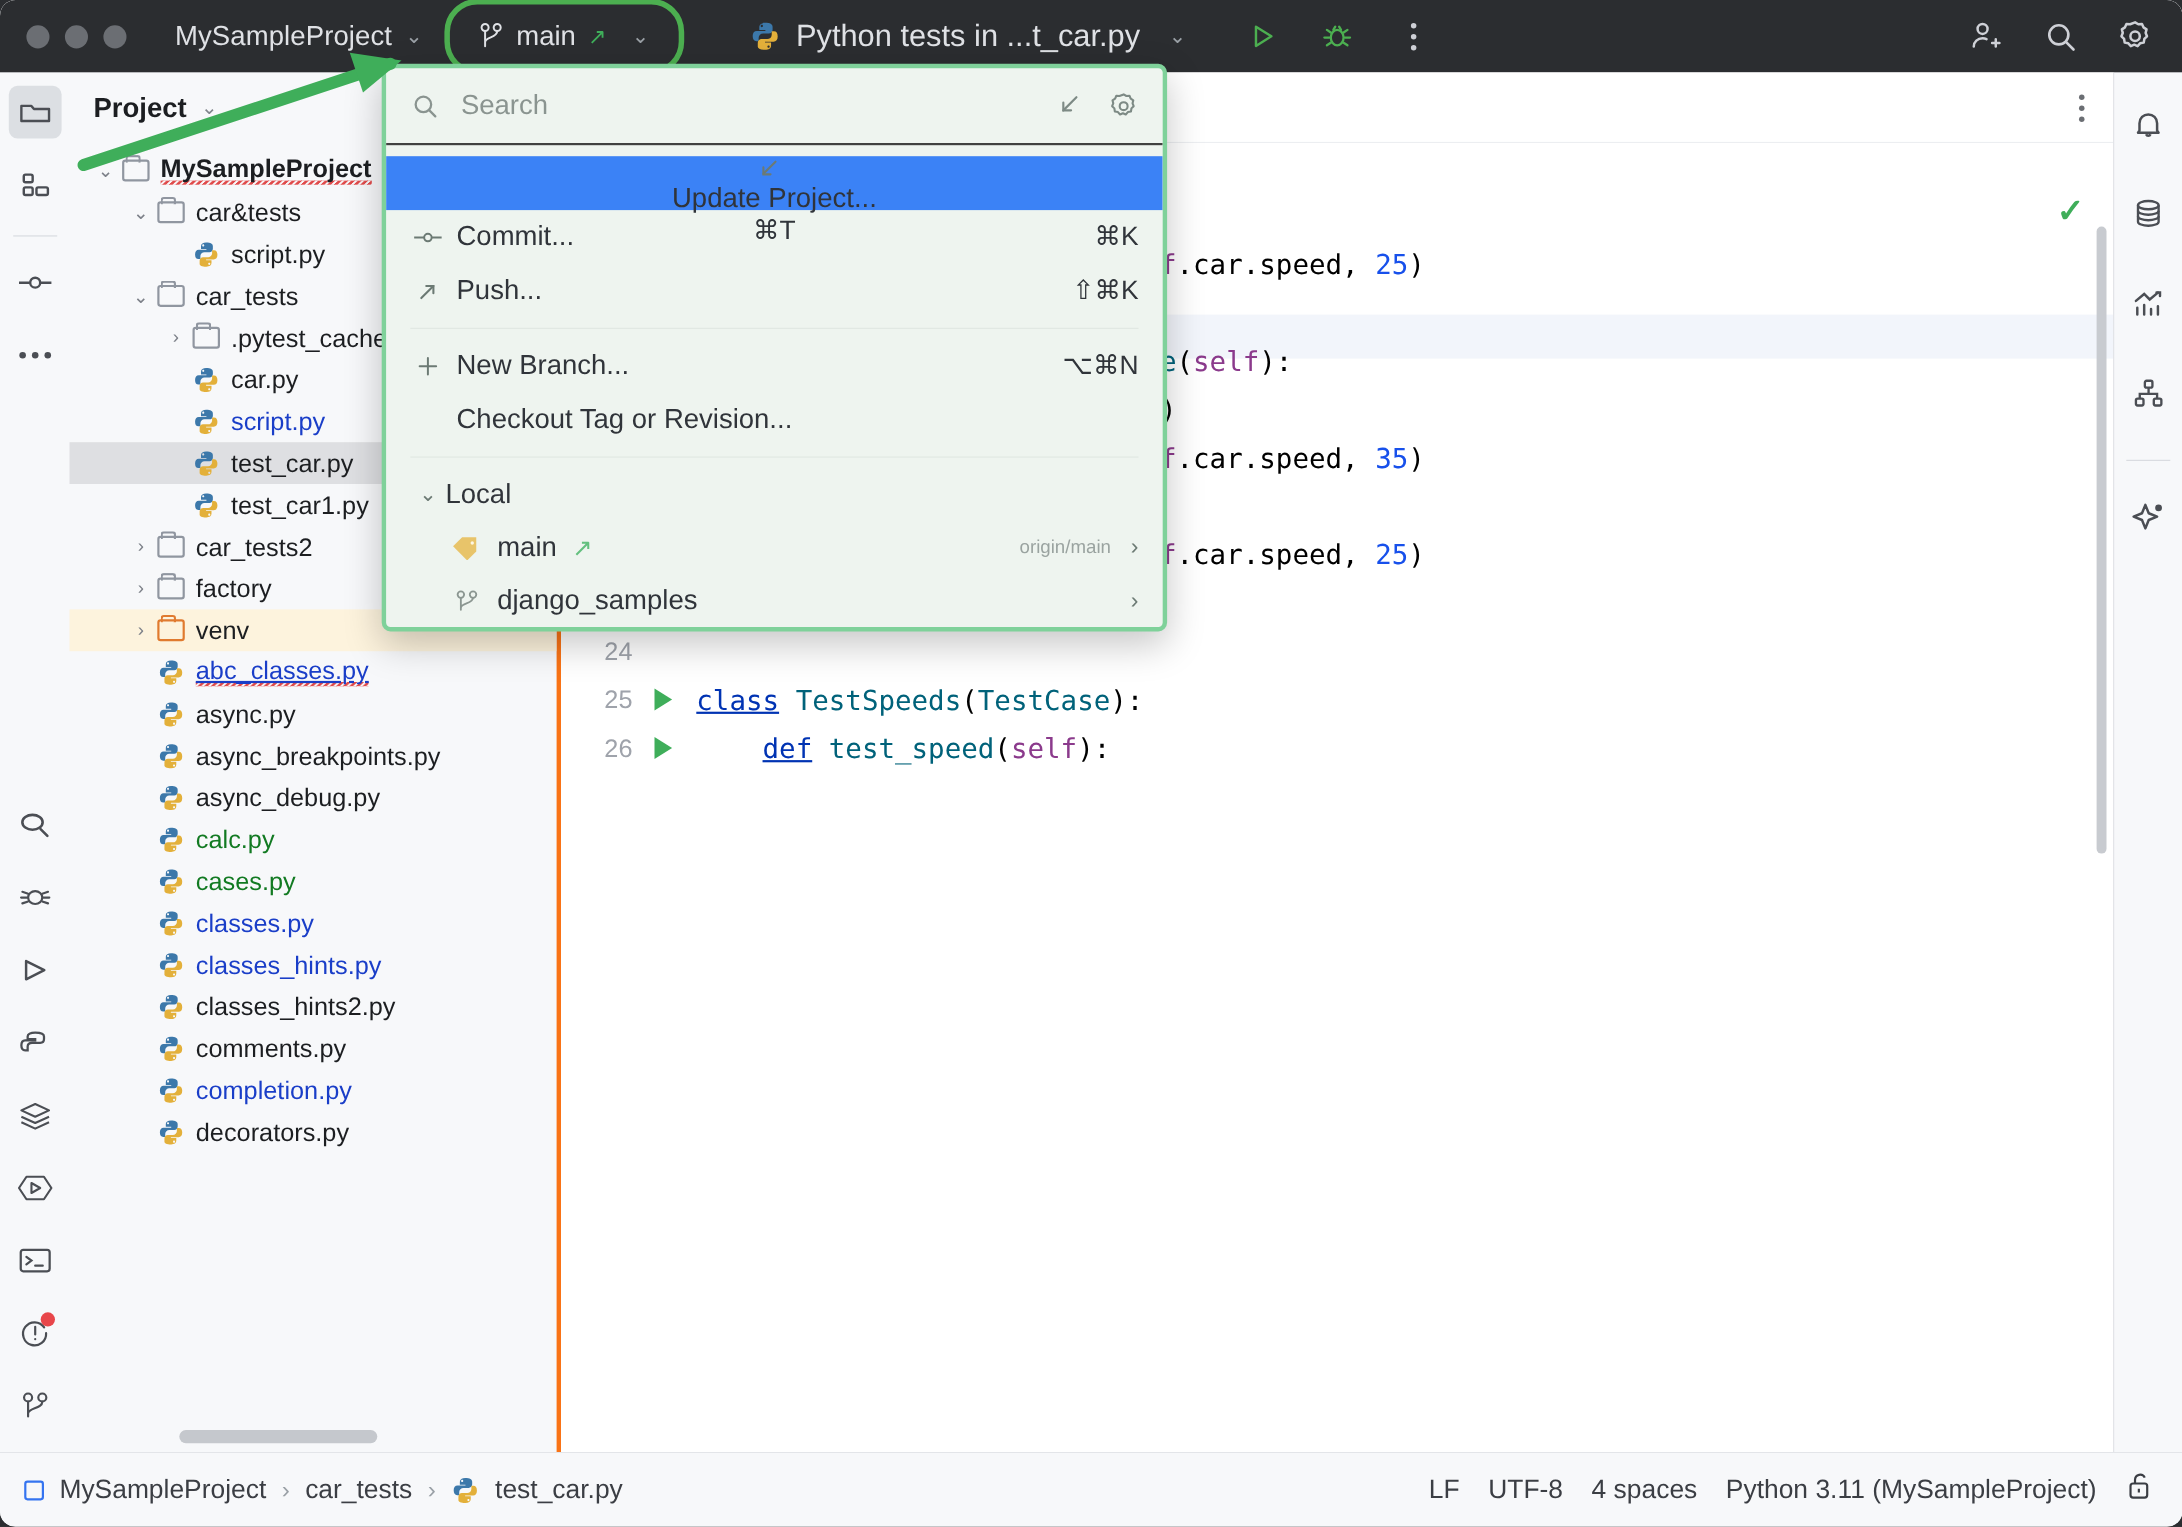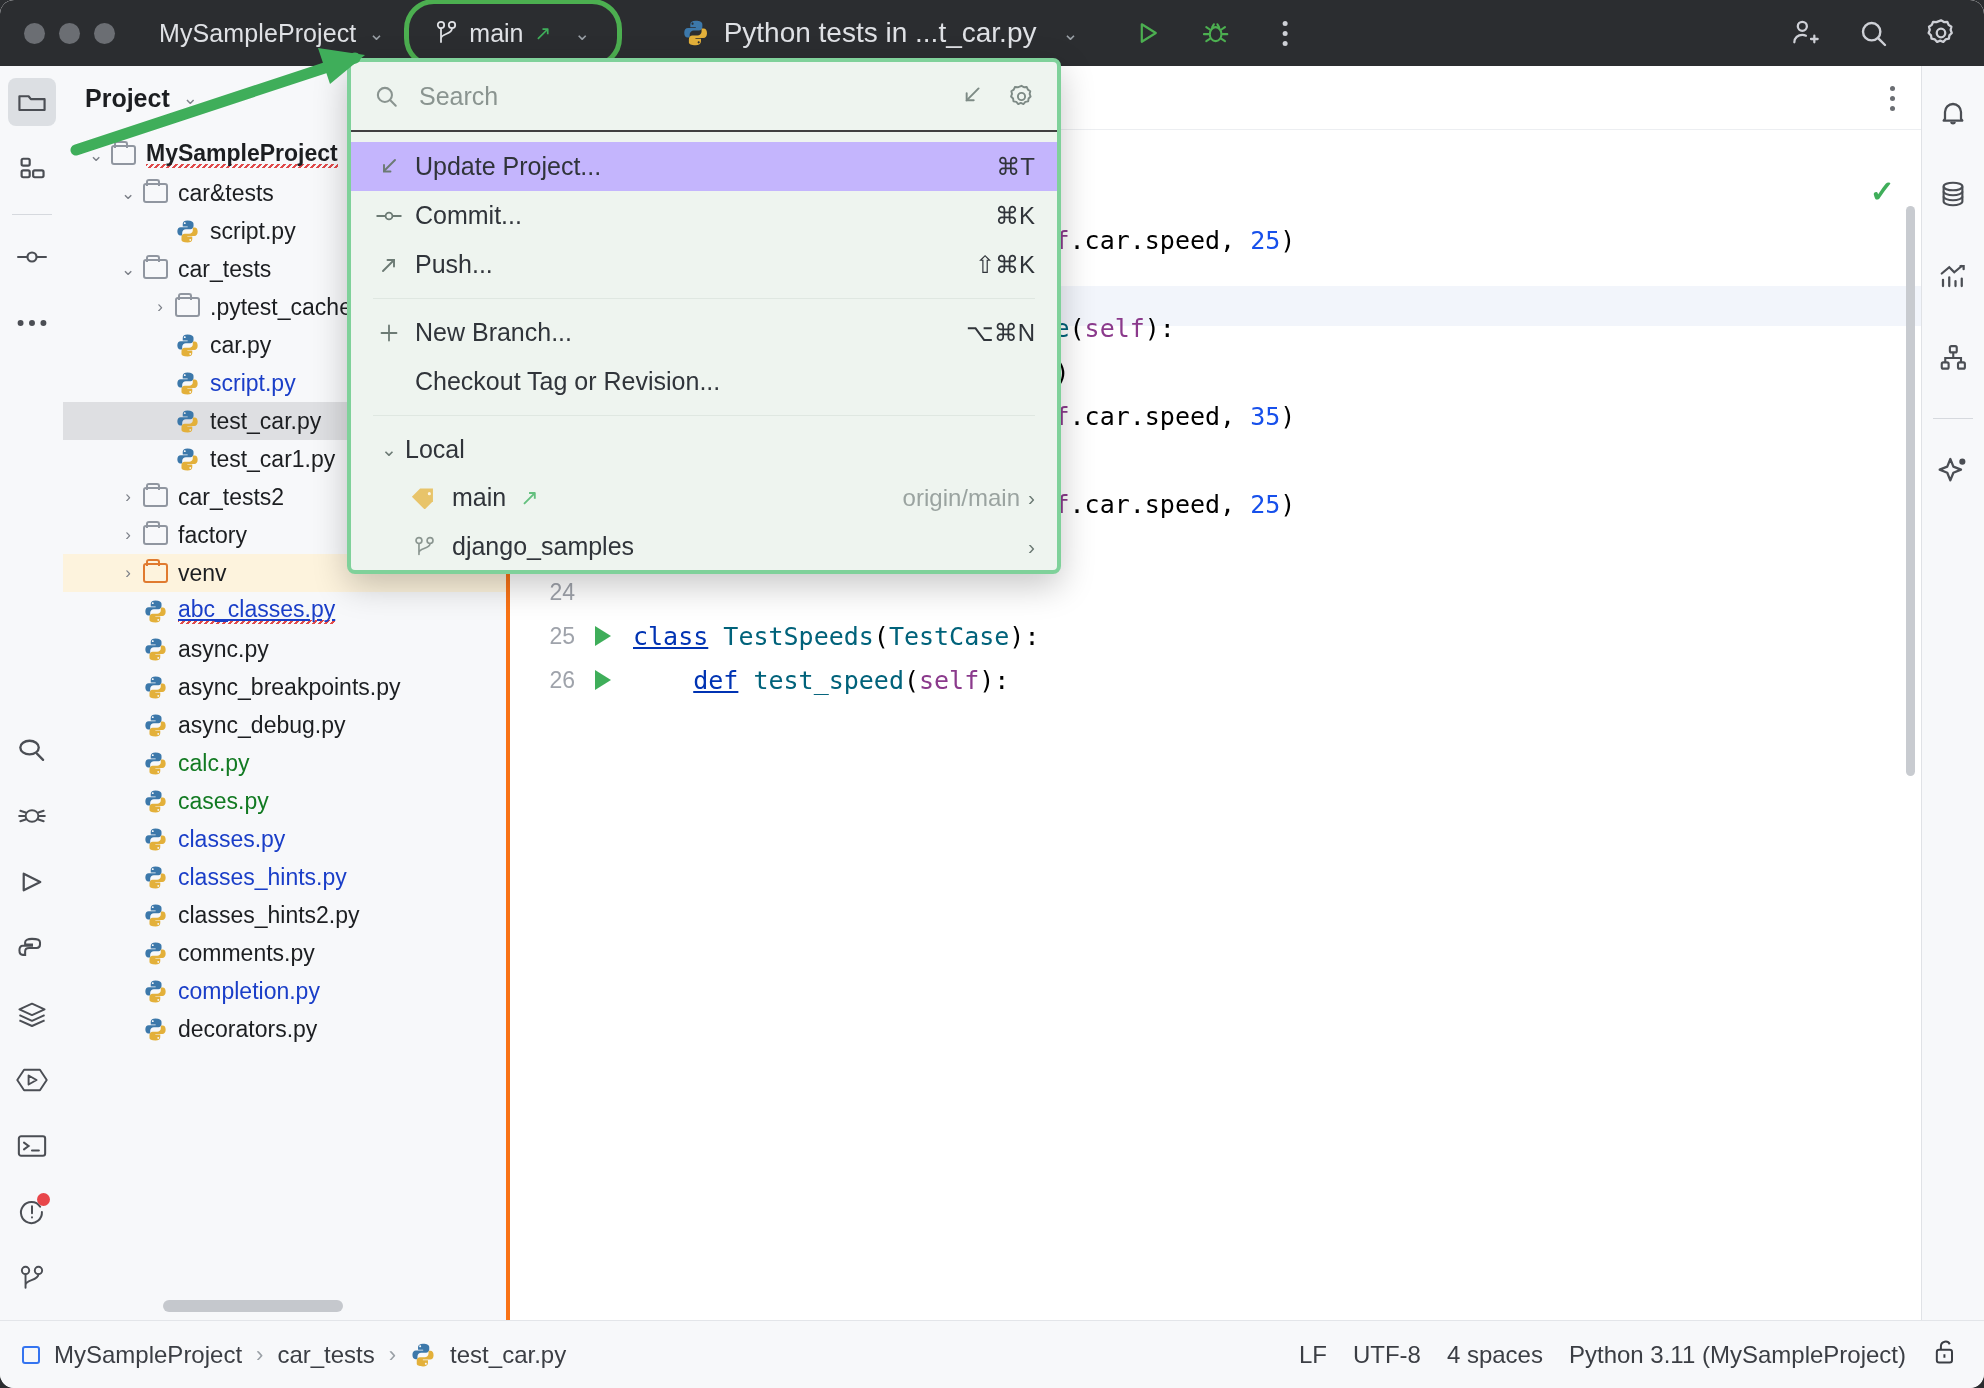--- a/index.html
+++ b/index.html
@@ -135,31 +135,31 @@
   
   .popup {
     position:absolute; left: 347px; top: 58px; width: 714px; height: 516px;
     background:#eef4ef; border: 4px solid #7fd19a; border-radius: 8px;
     box-shadow: 0 12px 34px rgba(0,0,0,.22); overflow:hidden; z-index: 40;
   }
   .pu-search { height: 70px; display:flex; align-items:center; padding: 0 22px; border-bottom:2px solid #404040;}
   .pu-search-inp { color:#8a9490; font-size:25px; margin-left: 20px; flex:1; }
   .pu-s-icons { display:flex; align-items:center; gap: 24px; color:#7d8a85;}
   .pu-item { height: 49px; display:flex; align-items:center; padding: 0 22px; font-size:25px; color:#30343a;}
-  .pu-item.hl { background:#c4b5fd; }
+  .pu-item.hl { background:#3b82f6;flex-direction:column; }
   .pu-ico { width: 32px; display:flex; align-items:center; justify-content:center; color:#6c7a74; font-size:24px; margin-right: 10px;}
   .pu-label { flex: 1; }
   .pu-short { color:#30343a; font-size: 24px; }
   .pu-div { height:1px; background:#dfe7e1; margin: 9px 22px; }
   .pu-group { height: 48px; display:flex; align-items:center; padding:0 22px; font-size:25px; color:#30343a;}
   .pu-gchev { width:32px; color:#6c7a74; font-size:19px; display:flex; justify-content:center;}
   .pu-branch { height: 49px; display:flex; align-items:center; padding-left: 60px; padding-right: 22px; font-size:25px; color:#30343a;}
   .tag-ico { width:27px;height:22px;margin-right:14px;flex:none;}
   .br-ico { width:27px;height:24px;margin-right:14px;flex:none;color:#6c7a74;}
-  .pu-origin { color:#9aa3a0; font-size:24px; margin-left:auto; margin-right: 8px;}
+  .pu-origin { color:#9aa3a0; font-size:17px; margin-left:auto; margin-right: 18px;}
   .pu-rchev { color:#6c7a74; font-size: 21px; }
 
   
   .annot { position:absolute; left:0; top:0; width:1984px; height:1388px; pointer-events:none; z-index: 60; }
 </style>
 </head>
 <body>
 
 <div class="app">
 

